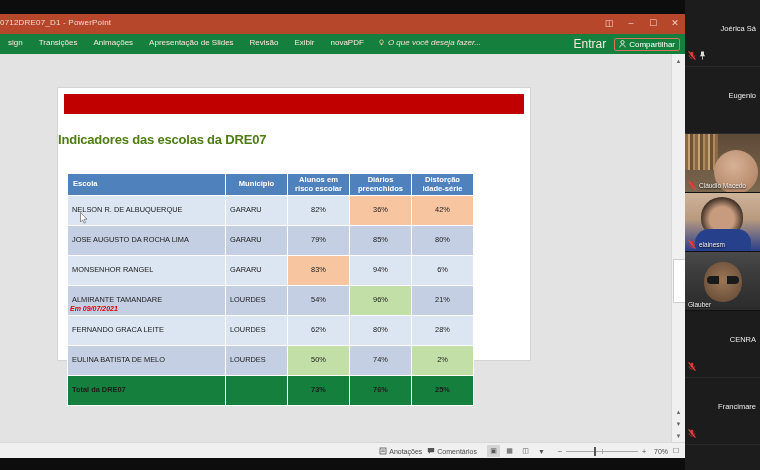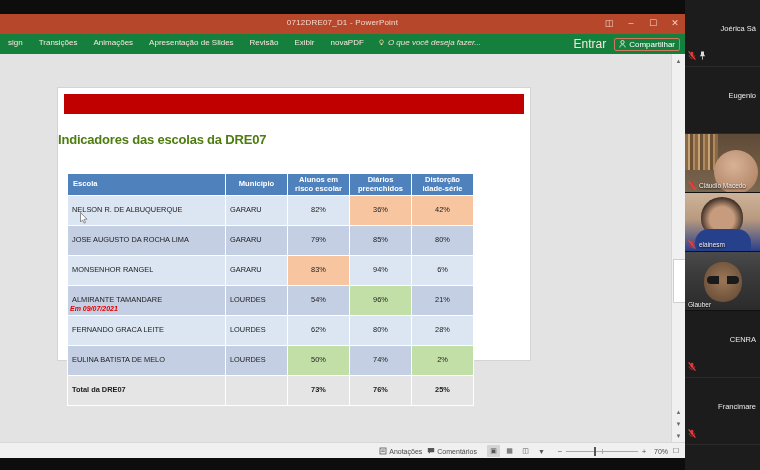--- a/index.html
+++ b/index.html
@@ -13,21 +13,21 @@
 
   
   .letterbox-top{position:absolute;left:0;top:0;width:685px;height:14px;background:#0d0d0d;}
   .letterbox-bot{position:absolute;left:0;top:458px;width:685px;height:12px;background:#0d0d0d;}
 
   
   .ppt{position:absolute;left:0;top:14px;width:685px;height:444px;background:#e9e9e9;overflow:hidden;}
 
   .titlebar{position:relative;height:20px;background:#b7472a;}
   .titlebar .title{
-    position:absolute;left:0;right:0;top:4px;text-align:center;
+    position:absolute;left:0;right:0;top:4px;
     font-size:8px;color:#f3d9d2;letter-spacing:.2px;
   }
   .win-btns{position:absolute;right:4px;top:2px;display:flex;gap:10px;align-items:center;}
   .win-btns span{color:#f0cfc6;font-size:9px;line-height:14px;width:12px;text-align:center;cursor:default;}
 
   .ribbon{position:relative;height:20px;background:#15803d;}
   .tabs{position:absolute;left:0;top:3px;display:flex;align-items:center;gap:0;}
   .tabs .tab{
     font-size:8px;color:#fbe6de;padding:1px 8px;white-space:nowrap;
   }
@@ -65,21 +65,21 @@
   table.ind th.l{text-align:left;padding-left:5px;}
   table.ind td{
     border:1px solid #ffffff;padding:10px 3px;line-height:1.2;
     text-align:center;white-space:nowrap;
   }
   table.ind td.l{text-align:left;padding-left:4px;}
   .rA{background:#dce6f2;}
   .rB{background:#c5cfe3;}
   .c-orange{background:#f7c5a0;}
   .c-green{background:#c2dfa8;}
-  tr.total td{background:#e5e5e5;font-weight:bold;border:1px solid #ffffff;}
+  tr.total td{background:#15803d;font-weight:bold;border:1px solid #ffffff;}
   .note{
     position:absolute;left:12px;top:217px;color:#e00000;
     font-size:7px;font-weight:bold;font-style:italic;
   }
 
   
   .vscroll{position:absolute;right:0;top:0;width:13px;height:388px;background:#f0f0f0;border-left:1px solid #d8d8d8;}
   .vs-arrow{width:13px;height:13px;display:flex;align-items:center;justify-content:center;color:#6b6b6b;font-size:6px;}
   .vs-thumb{position:absolute;left:1px;top:205px;width:11px;height:42px;background:#ffffff;border:1px solid #cfcfcf;}
   .vs-bottom{position:absolute;left:0;bottom:0;width:13px;}

